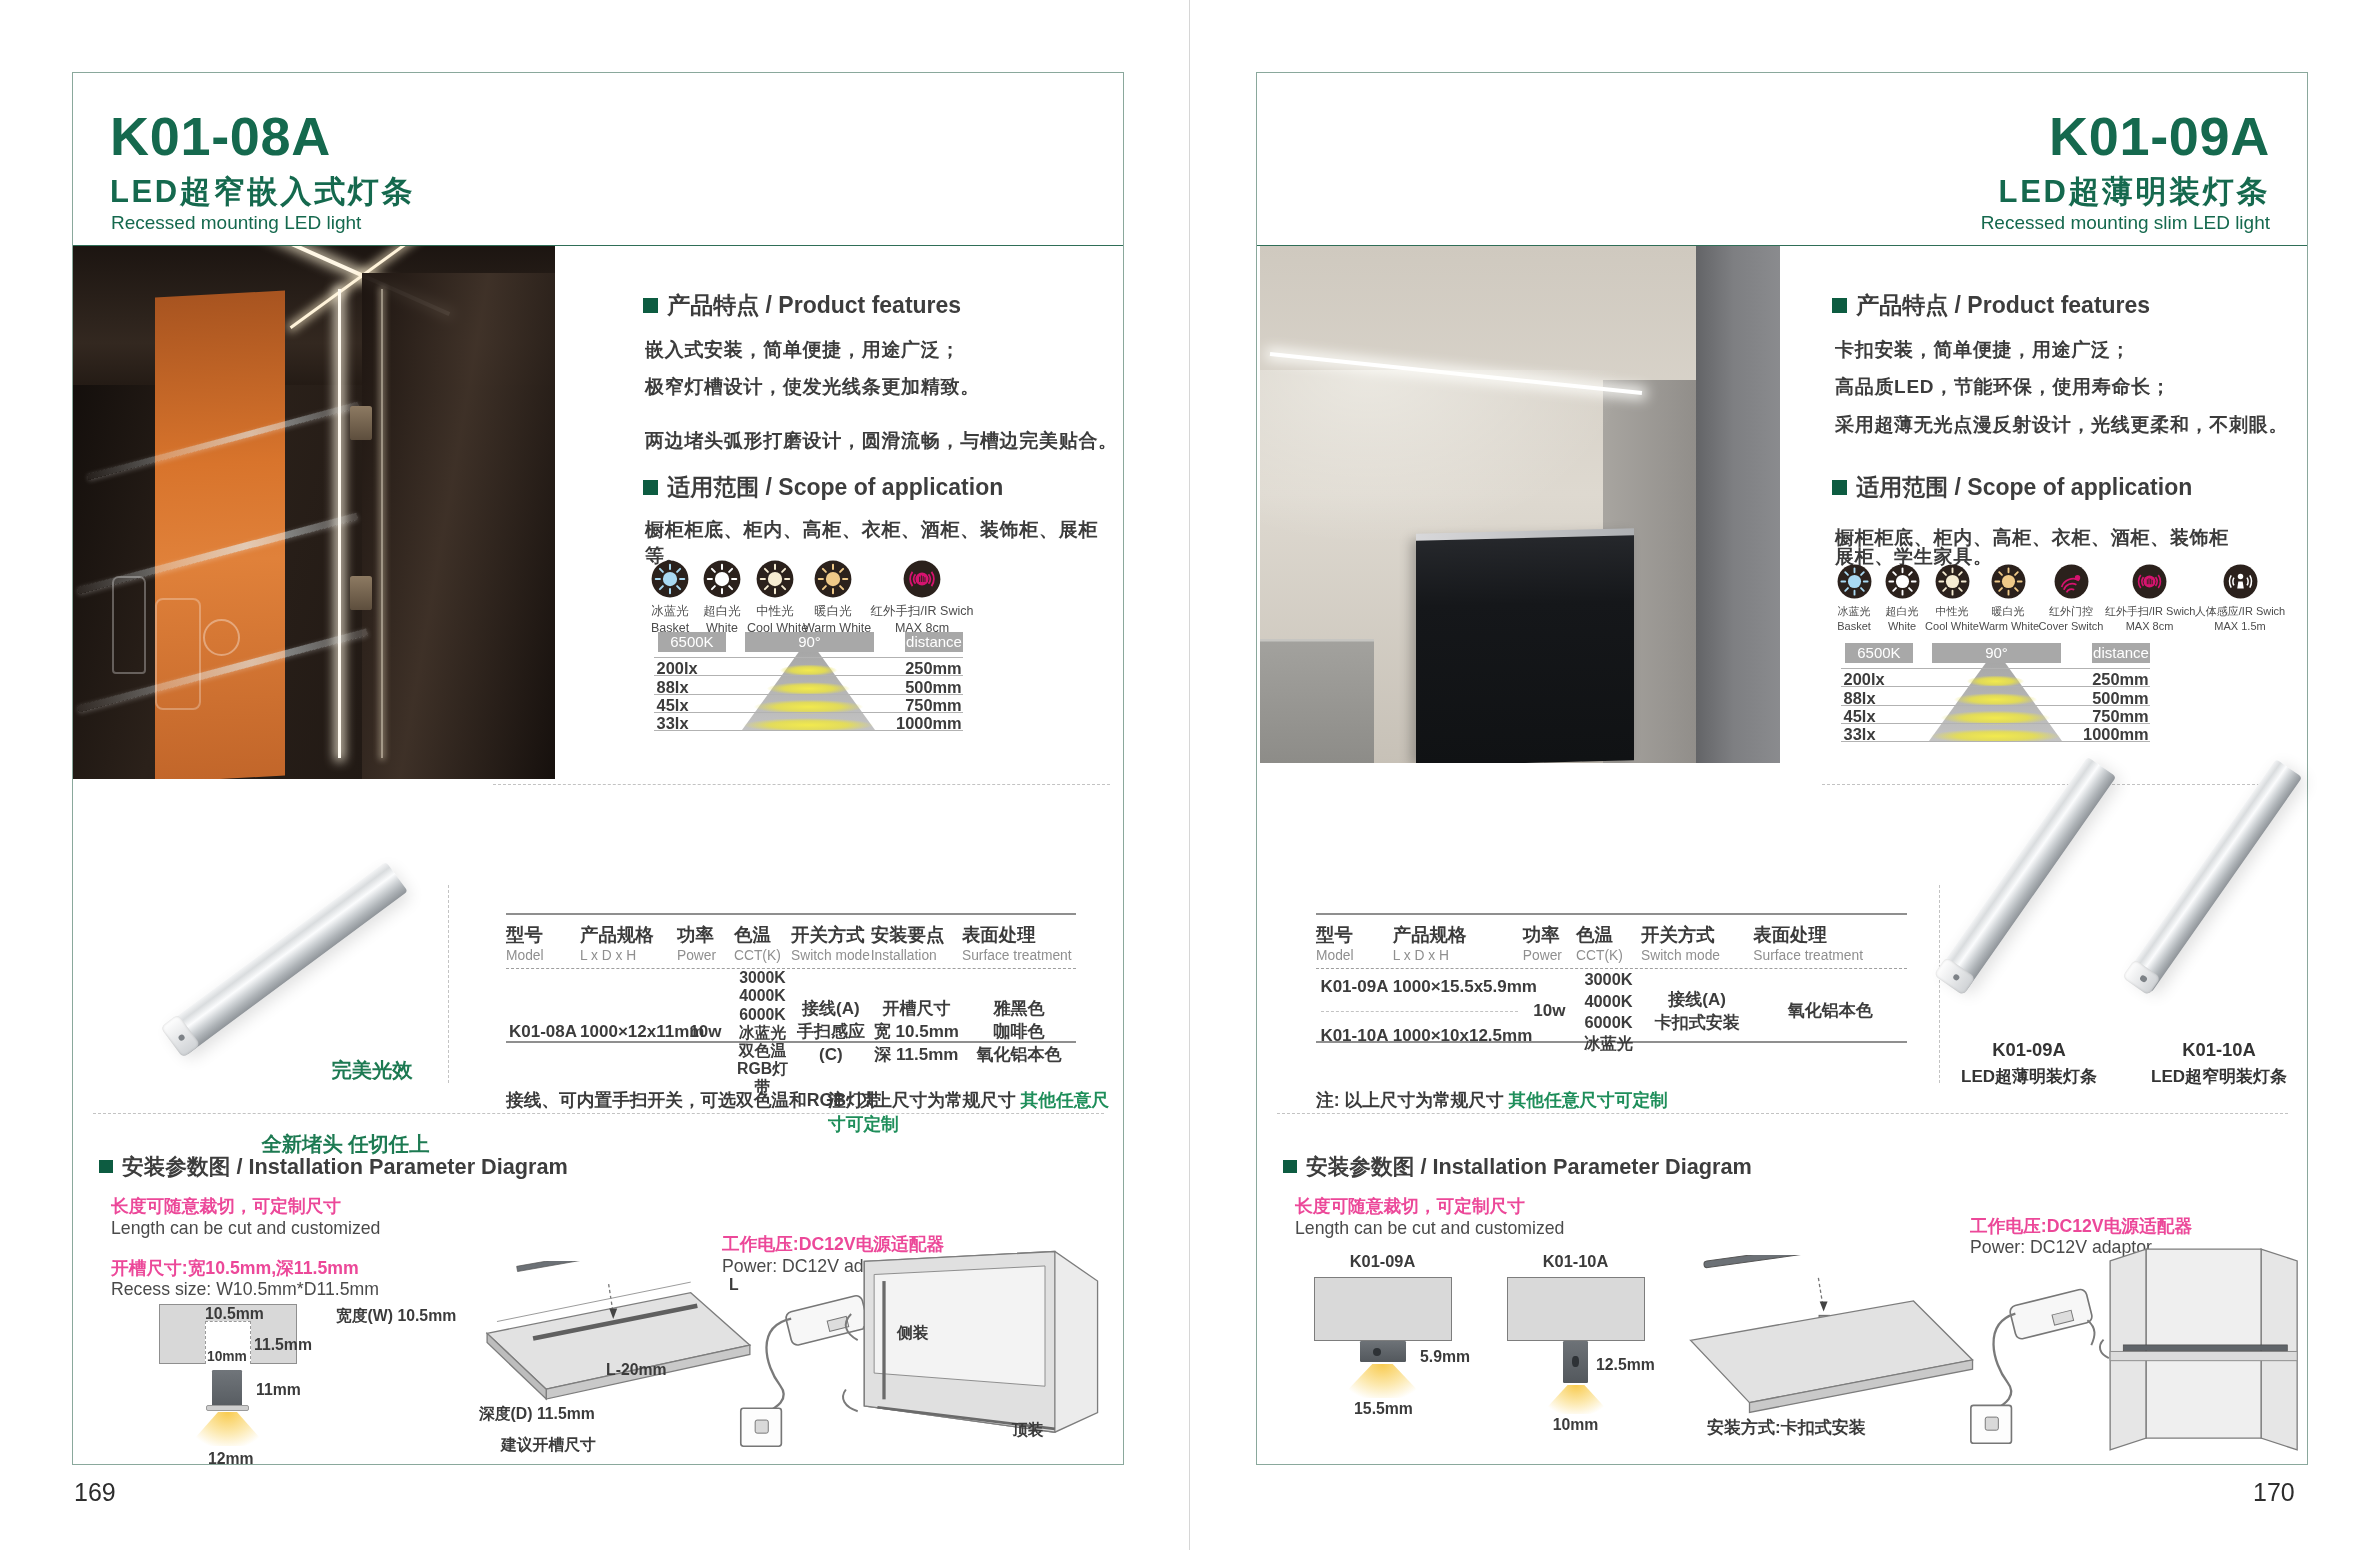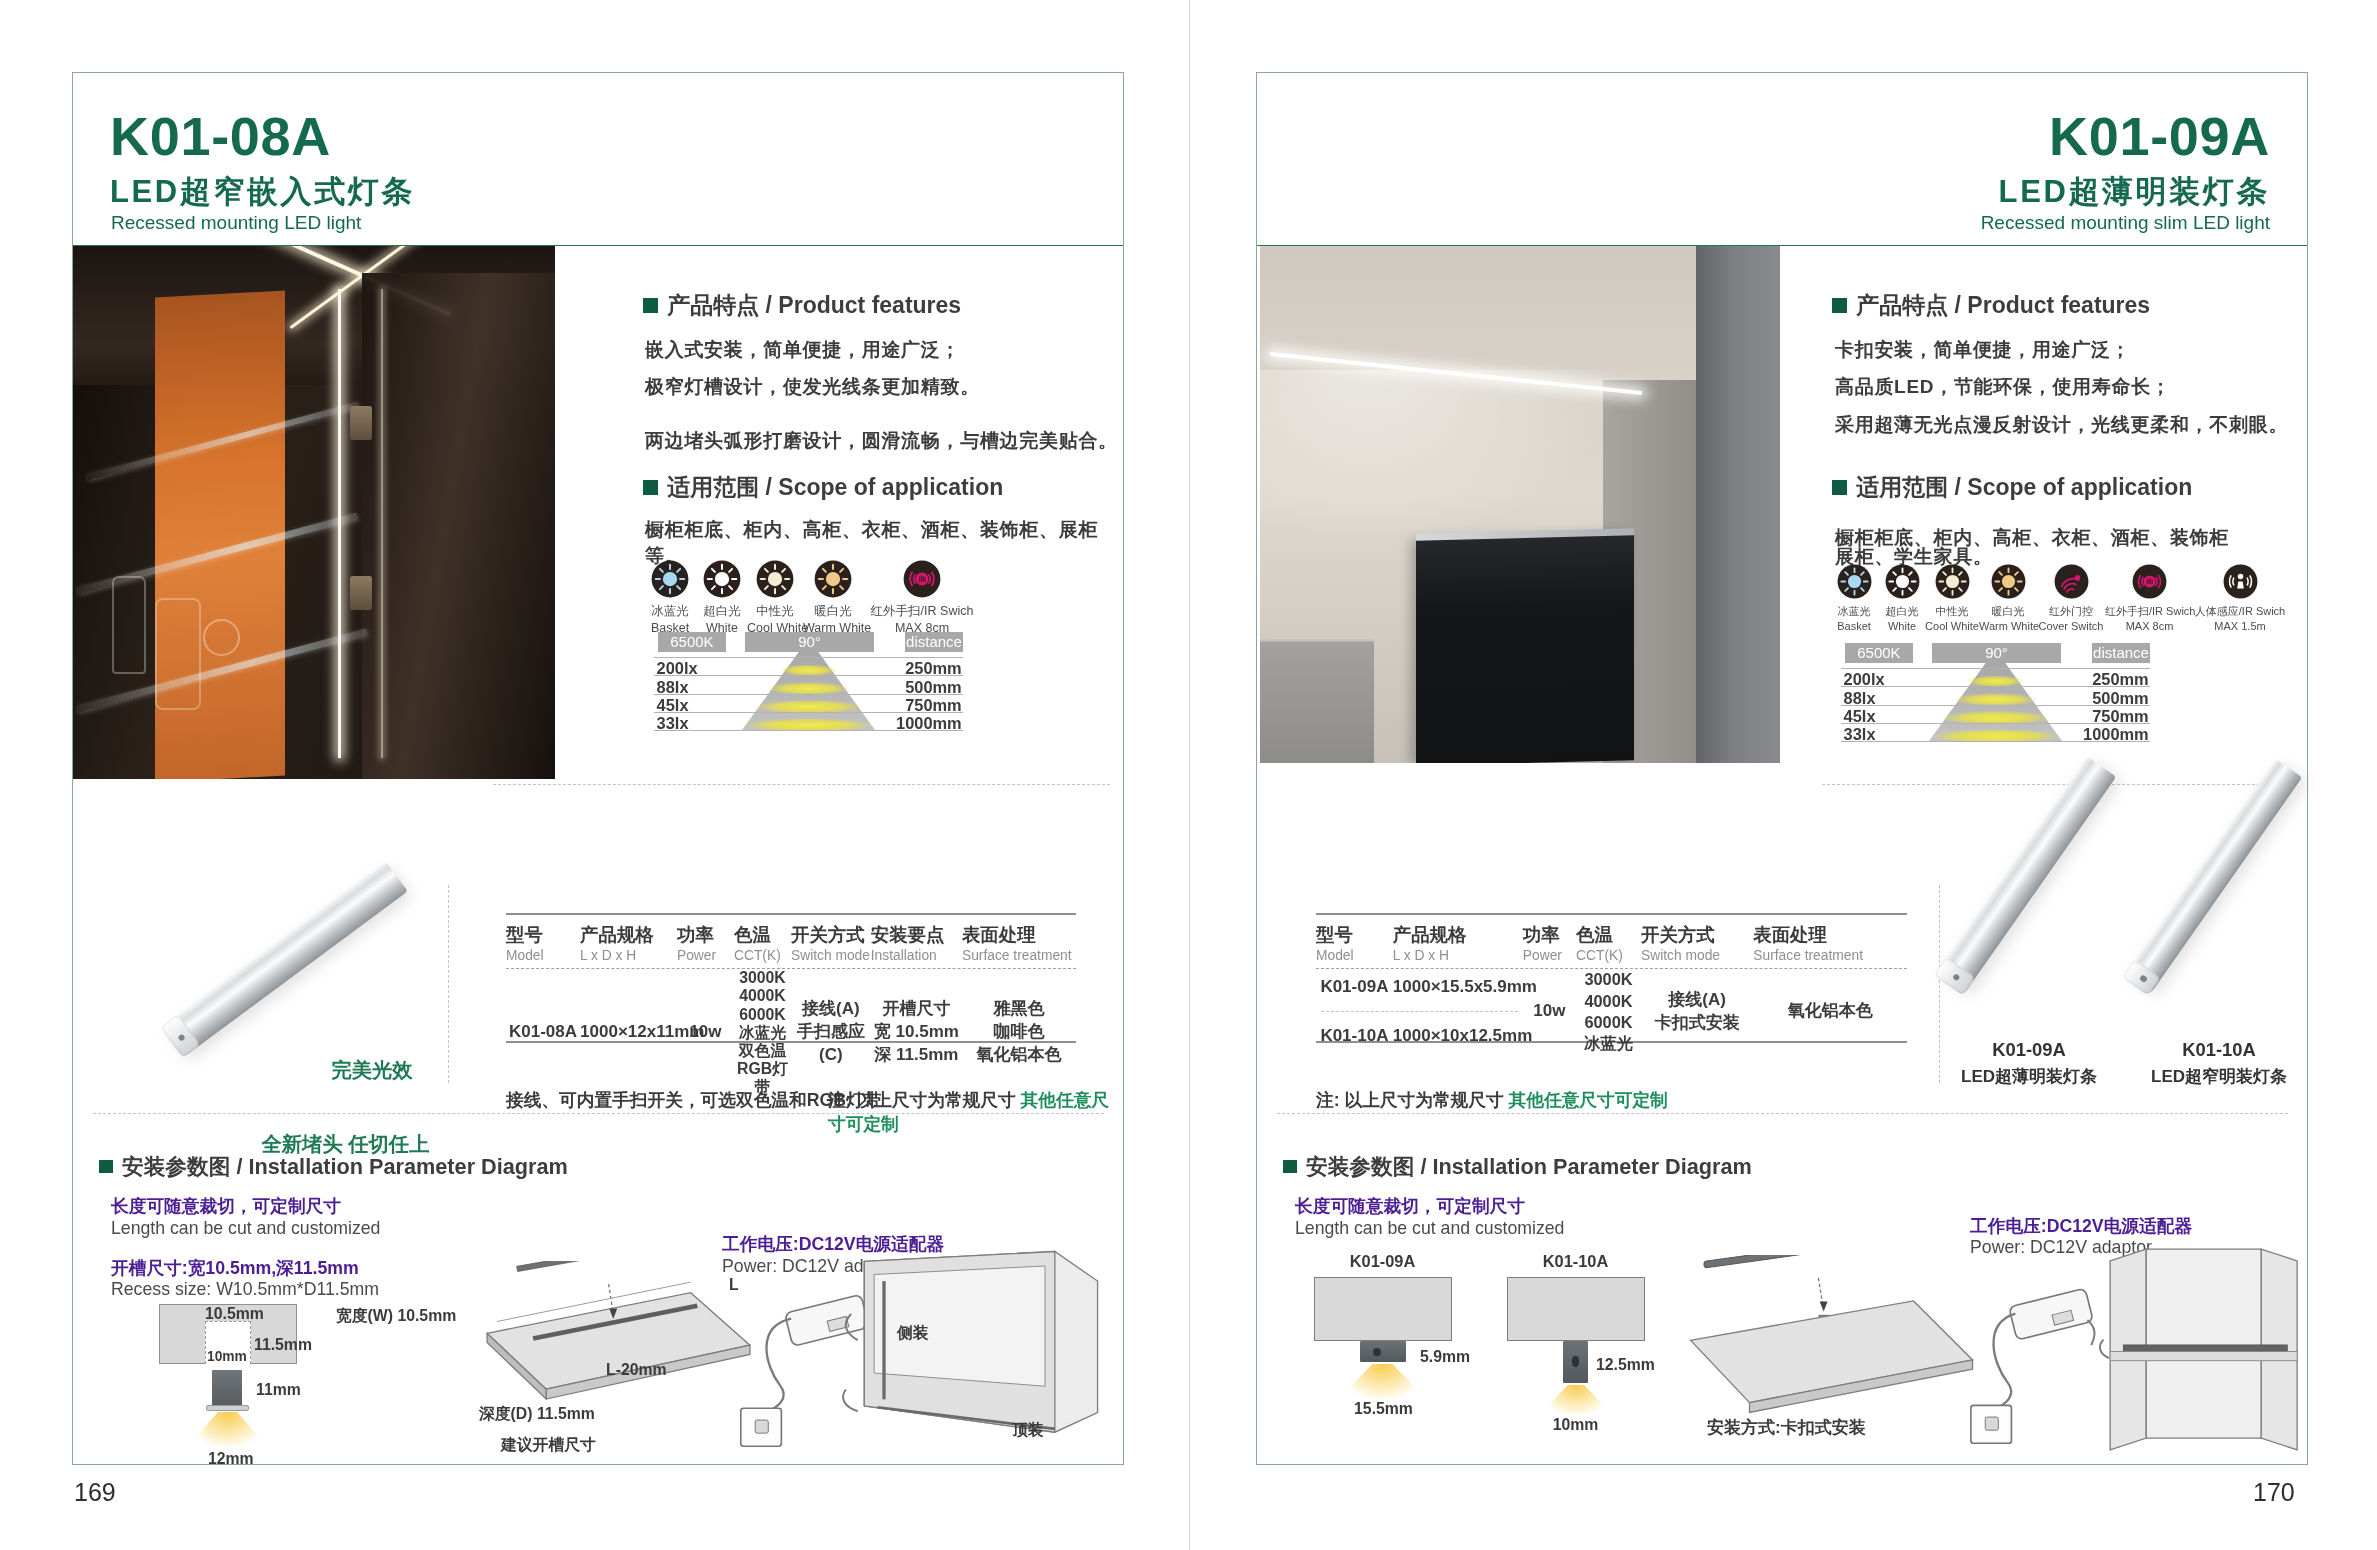--- a/index.html
+++ b/index.html
@@ -56,21 +56,21 @@
   
   .ledbar{position:absolute;background:linear-gradient(180deg,#f4f5f6 0%,#d9dcde 18%,#fbfcfd 40%,#cfd3d6 62%,#aeb3b7 80%,#8f9499 100%);border-radius:3.9px;box-shadow:0 6.6px 15.8px rgba(0,0,0,.12);}
   .ledbar .cap{position:absolute;left:-3.9px;top:-1.3px;width:22px;height:104%;background:linear-gradient(180deg,#fff,#cfd2d5);border-radius:5.3px;box-shadow:inset 0 0 2.6px rgba(0,0,0,.2);}
   .ledbar .hole{position:absolute;left:3.9px;top:45%;width:6.6px;height:6.6px;border-radius:50%;background:#7d8287;}
   .cap-green{font-weight:800;color:#1d7a52;text-align:center;}
   
   .photo{position:absolute;overflow:hidden;background:#222;}
   .ph-l{position:absolute;}
   
   .h-install{font-size:21.7px;font-weight:800;color:#3d3d3d;}
-  .inst-zh{font-size:17.7px;font-weight:700;color:#4c1d95;}
+  .inst-zh{font-size:17.7px;font-weight:700;color:#ec4899;}
   .inst-en{font-size:17.7px;color:#4a4a4a;}
   .dim{font-size:15.8px;font-weight:700;color:#3b3b3b;white-space:nowrap;}
   .glow{background:radial-gradient(ellipse at 50% 0%,rgba(248,200,70,.95) 0%,rgba(250,215,110,.55) 45%,rgba(250,220,130,0) 78%);clip-path:polygon(38% 0,62% 0,100% 100%,0 100%);}
   .pageno{position:absolute;font-size:25px;color:#2d2d2d;}
 </style>
 </head>
 <body>
 
 <div id="canvas">
   <div class="spine"></div>

